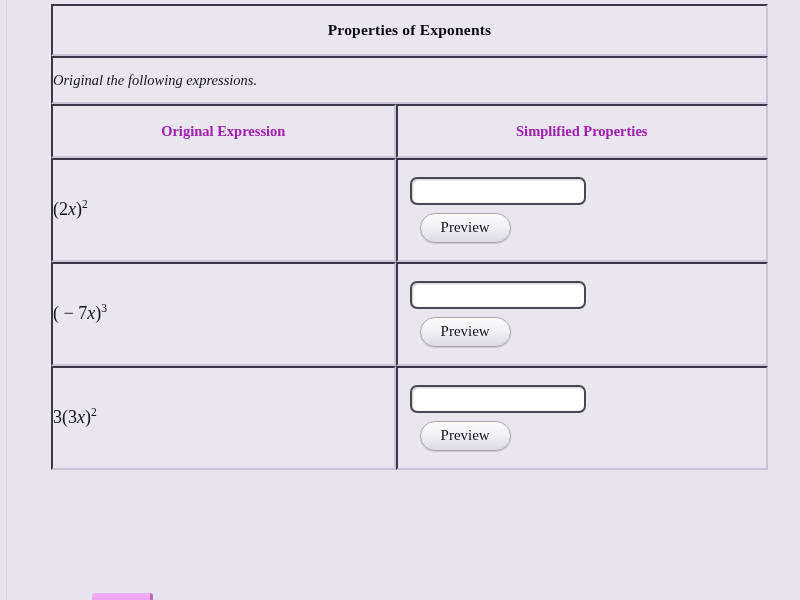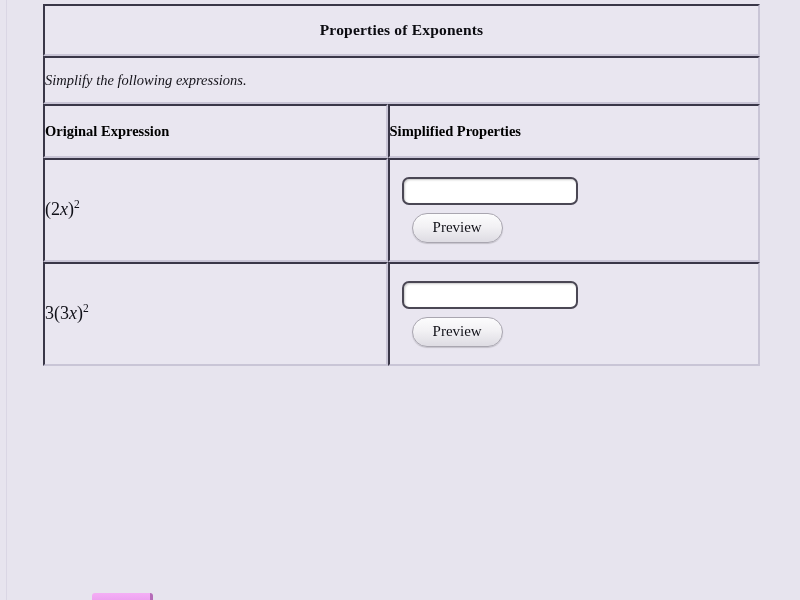--- a/index.html
+++ b/index.html
@@ -15,21 +15,21 @@
   #page {
     position: relative;
     width: 800px;
     height: 600px;
     background: #e7e4ee;
   }
 
   
   .quiz-table {
     position: absolute;
-    left: 16px;
+    left: 24px;
     top: 4px;
     width: 744px;
     border-collapse: separate;
     border-spacing: 0;
     background: #e7e4ee;
     padding-left: 27px;
   }
 
   .quiz-table td {
     background: #e9e6f0;
@@ -55,24 +55,24 @@
     height: 44px;
     padding-left: 14px;
     font-style: italic;
     font-size: 14.5px;
     color: #14131a;
   }
 
   
   .col-head {
     height: 50px;
-    text-align: left;
+    text-align: center;
     font-weight: bold;
     font-size: 14.5px;
-    color: #000000;
+    color: #a21caf;
   }
 
   
   .expr-cell {
     height: 100px;
     padding-left: 16px;
     font-size: 17px;
     color: #101018;
     margin-top: 48px;
   }
@@ -171,48 +171,57 @@
   <div class="gutter"></div>
 
   <table class="quiz-table">
     <tbody>
 
       <tr>
         <td class="title-cell" colspan="2">Properties of Exponents</td>
       </tr>
 
       <tr>
-        <td class="instr-cell" colspan="2">Simplify the following expressions.</td>
+        <td class="instr-cell" colspan="2">Original the following expressions.</td>
       </tr>
 
       <tr>
         <td class="col-head col-left">Original Expression</td>
         <td class="col-head col-right">Simplified Properties</td>
       </tr>
 
       <tr>
         <td class="expr-cell col-left">
           <span class="math"><span class="paren">(2</span><span class="it">x</span><span class="paren">)</span><sup>2</sup></span>
         </td>
         <td class="answer-cell col-right">
           <input class="answer-input" type="text" placeholder="" style="">
           <button class="preview-btn">Preview</button>
         </td>
       </tr>
 
-
-
       <tr>
         <td class="expr-cell col-left">
-          <span class="math"><span class="paren">3(3</span><span class="it">x</span><span class="paren">)</span><sup>2</sup></span>
+          <span class="math"><span class="paren">( − 7</span><span class="it">x</span><span class="paren">)</span><sup>3</sup></span>
         </td>
         <td class="answer-cell col-right">
           <input class="answer-input" type="text" placeholder="" style="">
           <button class="preview-btn">Preview</button>
         </td>
       </tr>
 
+
+      <tr>
+        <td class="expr-cell col-left">
+          <span class="math"><span class="paren">3(3</span><span class="it">x</span><span class="paren">)</span><sup>2</sup></span>
+        </td>
+        <td class="answer-cell col-right">
+          <input class="answer-input" type="text" placeholder="" style="">
+          <button class="preview-btn">Preview</button>
+        </td>
+      </tr>
+
     </tbody>
   </table>
 
   <div class="pink-bar"></div>
 
 </div>
 
 </body></html>

